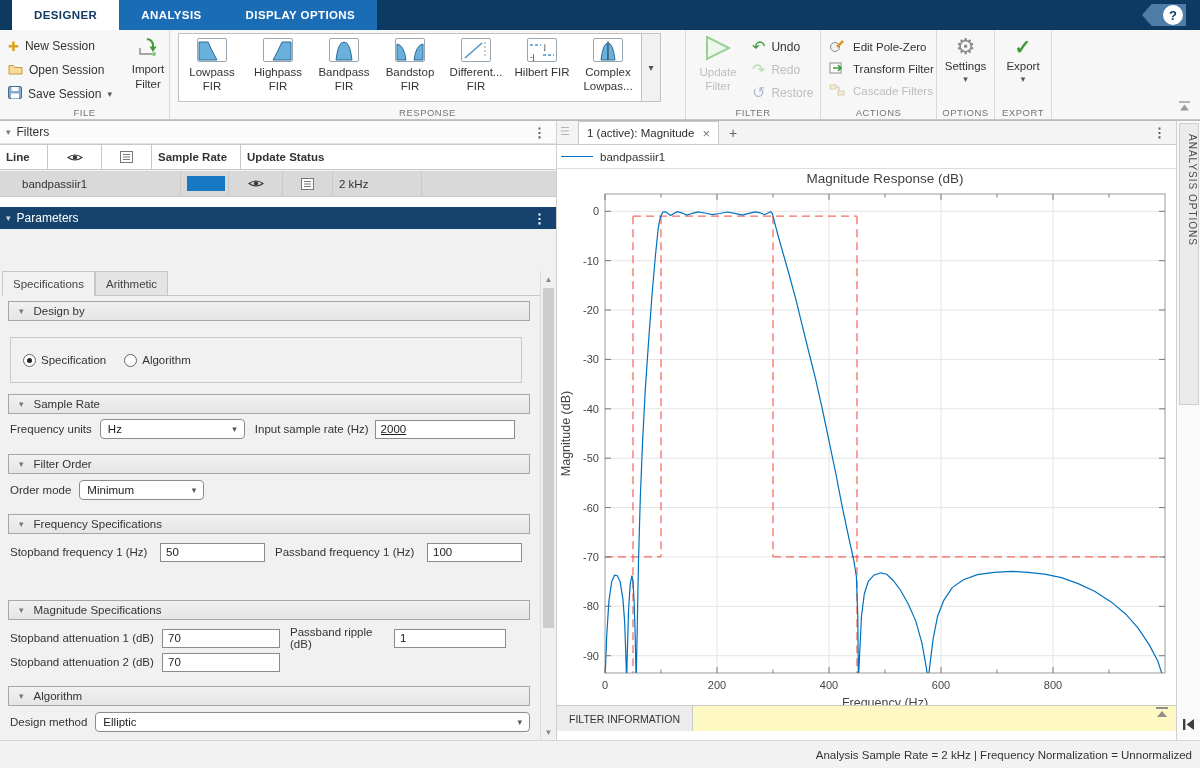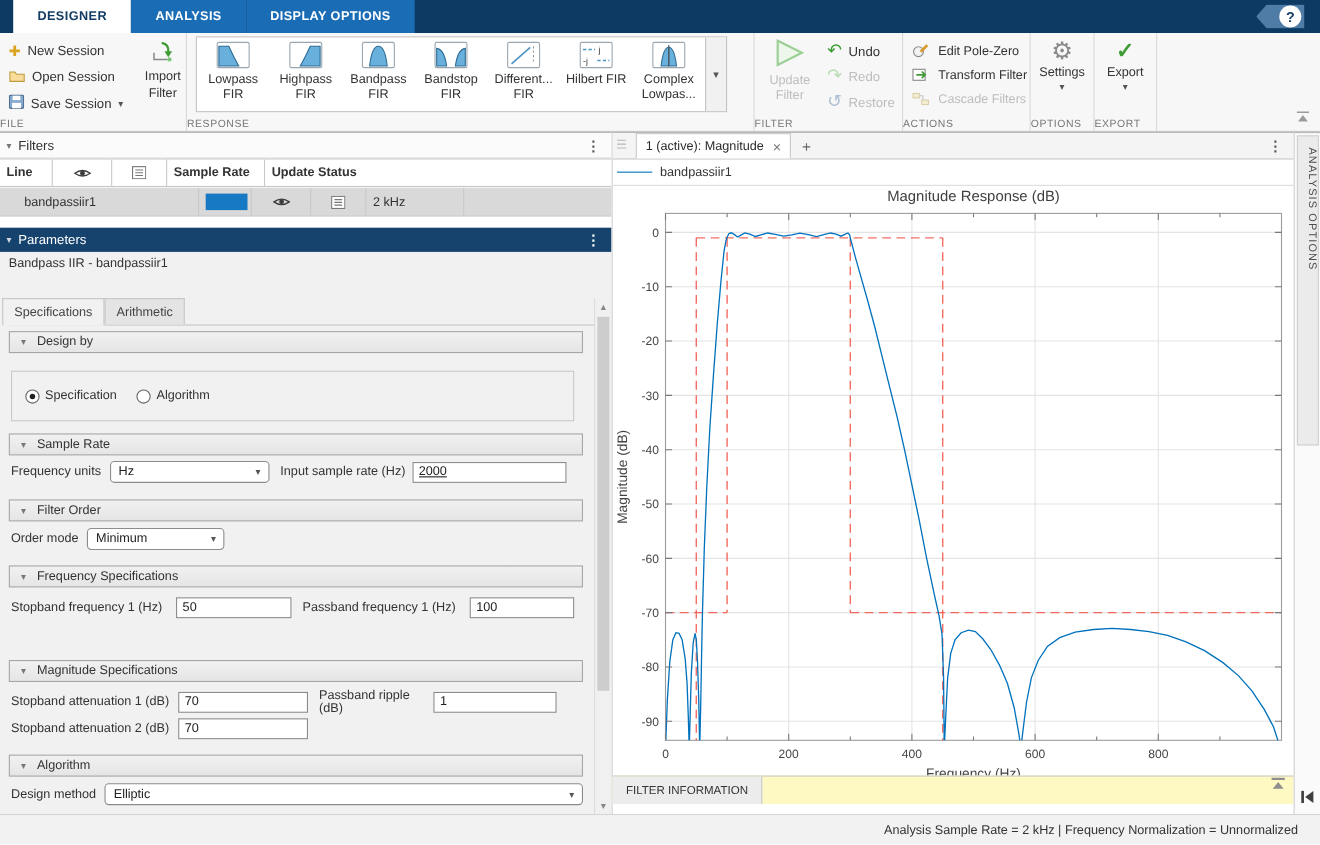--- a/index.html
+++ b/index.html
@@ -13,21 +13,21 @@
   .ttab.designer{background:#fff;color:#123c63;margin-left:12px}
   .ttab.blue{background:#1a6cb5}
   .help-badge{position:absolute;right:14px;top:4px;width:44px;height:22px;background:#4f7ca6;
         clip-path:polygon(0 50%,22% 0,100% 0,100% 100%,22% 100%);display:flex;align-items:center;justify-content:flex-end}
   .help-circle{width:20px;height:20px;border-radius:50%;background:#fff;color:#123c63;font-weight:bold;
         display:flex;align-items:center;justify-content:center;margin-right:3px;font-size:13px}
 
   
   .ribbon{position:absolute;left:0;top:30px;width:1200px;height:90px;background:#f7f7f7;border-bottom:1px solid #c6c6c6}
   .rgroup{position:absolute;top:0;height:89px;border-right:1px solid #d9d9d9}
-  .rlabel{position:absolute;bottom:1px;left:0;width:100%;font-size:9.5px;color:#767676;letter-spacing:.5px}
+  .rlabel{position:absolute;bottom:1px;left:0;width:100%;text-align:center;font-size:9.5px;color:#767676;letter-spacing:.5px}
   .fitem{display:flex;align-items:center;gap:6px;font-size:12px;color:#333;height:24px;padding-left:8px}
   .fcol{position:absolute;left:126px;top:8px;width:44px;text-align:center;font-size:11.5px;color:#333;line-height:15px}
   .gallery{position:absolute;left:8px;top:3px;height:69px;border:1px solid #c2c2c2;background:#fff;display:flex}
   .gbtn{width:66px;display:flex;flex-direction:column;align-items:center;padding-top:4px;
         font-size:11.5px;color:#333;line-height:14px;text-align:center}
   .ricon{width:30px;height:24px;border:1px solid #9aa7b1;border-radius:2px;background:#fff;margin-bottom:3px;
         display:flex;align-items:center;justify-content:center}
   .gcaret{width:19px;background:#f1f1f1;border-left:1px solid #c2c2c2;display:flex;align-items:center;
         justify-content:center;color:#555;font-size:10px}
   .bigbtn{position:absolute;left:4px;top:4px;width:56px;text-align:center;font-size:11.5px;line-height:14px;color:#bdbdbd}
@@ -105,21 +105,21 @@
         padding:0 12px;font-size:10.5px;color:#333}
   .ficons{margin-left:auto;display:flex;align-items:center;gap:10px;padding-right:6px}
 
   .strip{position:absolute;left:1176px;top:120px;width:24px;height:620px;background:#fafafa;
         border-top:1px solid #b9b9b9;border-left:1px solid #d0d0d0}
   .striptab{position:absolute;top:2px;left:2px;right:1px;height:282px;background:#ebebeb;border:1px solid #cfcfcf;
         writing-mode:vertical-rl;font-size:10px;color:#4c4c4c;letter-spacing:1px;padding-top:10px}
 
   .status{position:absolute;left:0;top:740px;width:1200px;height:28px;background:#f2f2f2;
         border-top:1px solid #d6d6d6;display:flex;align-items:center;justify-content:flex-end;
-        padding-right:20px;font-size:11.5px;color:#333}
+        padding-right:8px;font-size:11.5px;color:#333}
 </style>
 </head>
 <body>
 
 <div class="titlebar">
   <div class="ttab designer">DESIGNER</div>
   <div class="ttab blue">ANALYSIS</div>
   <div class="ttab blue">DISPLAY OPTIONS</div>
   <div class="help-badge">
     <span class="help-circle">?</span>
@@ -373,21 +373,20 @@
   </div>
 
   <div class="wstrip"></div>
 
   <div class="phdr">
     <span class="tri">▾</span>
     <span>Parameters</span>
     <span class="kebab" style="color:#fff">⋮</span>
   </div>
 
-  <div class="psub">Bandpass IIR - bandpassiir1</div>
 
   <div class="ptabs">
     <div class="ptab active">Specifications</div>
     <div class="ptab">Arithmetic</div>
   </div>
 
   <div class="sech" style="top:180px">
     <span class="tri">▾</span>
     <span>Design by</span>
   </div>

